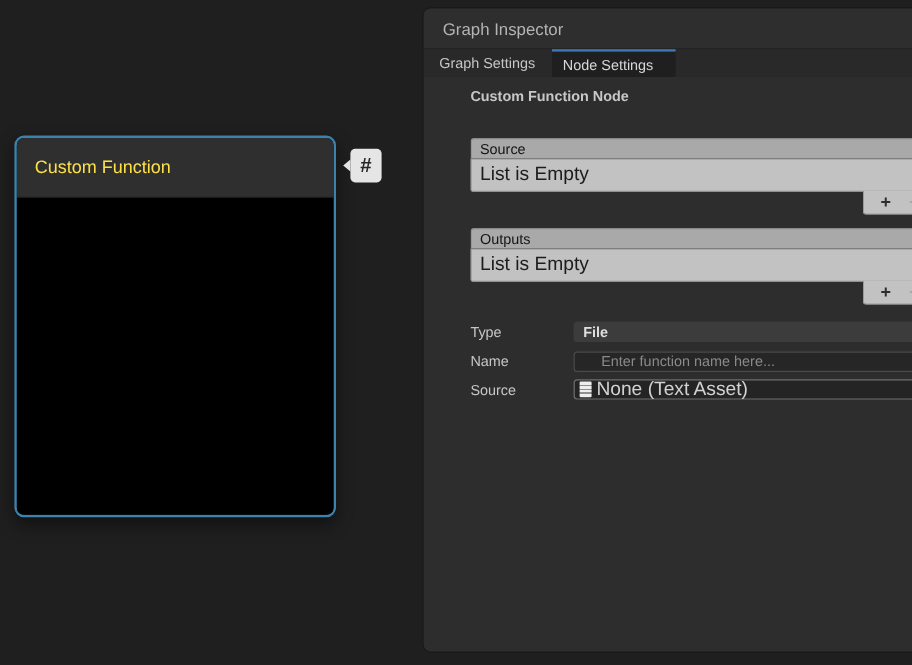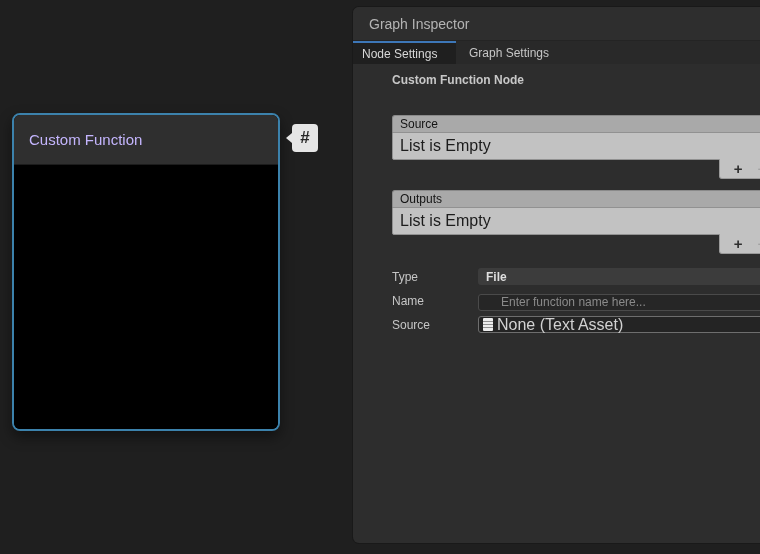--- a/index.html
+++ b/index.html
@@ -14,21 +14,21 @@
 
   
   .node {
     position:absolute; left:12px; top:113px; width:268px; height:318px;
     background:#000; border:2px solid #3c82ac; border-radius:8px;
     box-shadow:0 6px 14px rgba(0,0,0,.45); overflow:hidden; cursor:move;
   }
   .node-title {
     height:50px; background:#2f2f2f; border-bottom:1px solid #1c1c1c;
     display:flex; align-items:center; padding:0 15px;
-    font-size:15px; color:#c4b5fd;
+    font-size:15px; color:#fde047;
   }
   .node-preview { position:absolute; left:0; top:50px; right:0; bottom:0; background:#000; }
 
   .badge {
     position:absolute; left:292px; top:124px; width:26px; height:28px;
     background:#e5e5e5; border-radius:4px;
     display:flex; align-items:center; justify-content:center;
     font-weight:bold; font-size:17px; color:#262626; cursor:pointer;
   }
   .badge-tail {
@@ -147,25 +147,25 @@
     <span>#</span>
   </div>
 
   <div class="panel">
 
     <div class="panel-header">
       <span>Graph Inspector</span>
     </div>
 
     <div class="tabbar">
+      <div class="tab inactive">
+        <span>Graph Settings</span>
+      </div>
       <div class="tab active">
         <span>Node Settings</span>
-      </div>
-      <div class="tab inactive">
-        <span>Graph Settings</span>
       </div>
     </div>
 
     <div class="panel-body">
 
       <div class="section-title">Custom Function Node</div>
 
       <div class="rlist">
         <div class="rlist-header">
           <span>Source</span>

